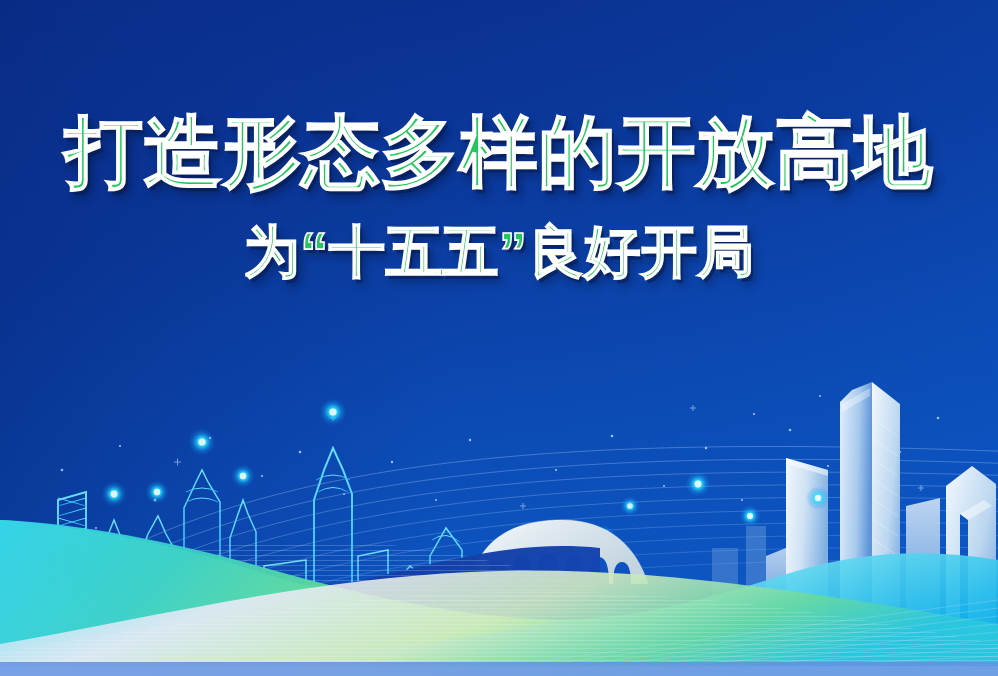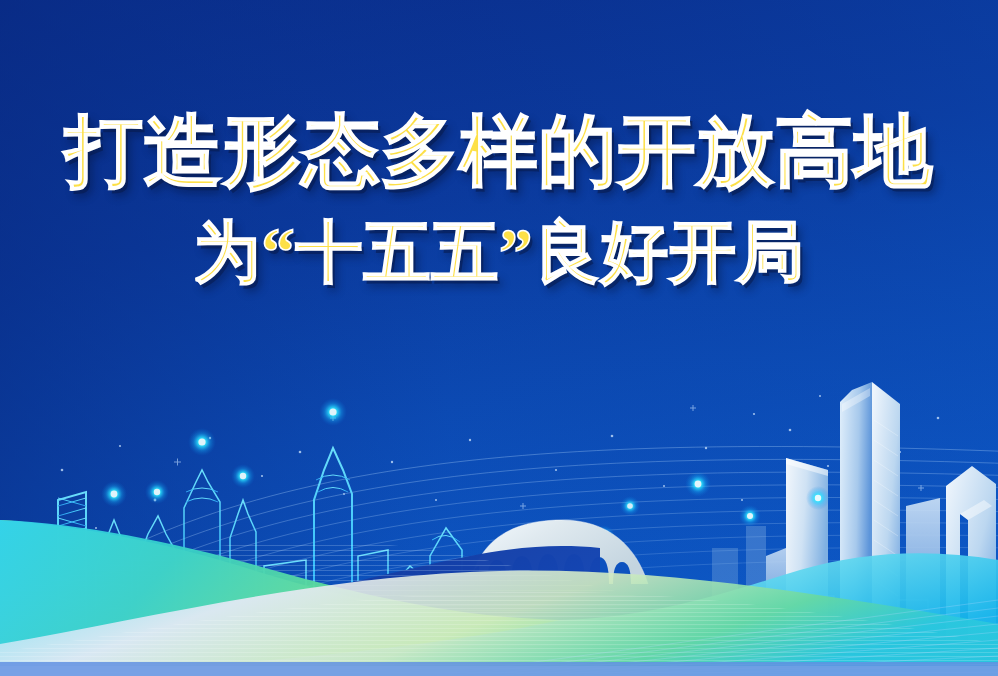--- a/index.html
+++ b/index.html
@@ -26,32 +26,32 @@
   #headline{
     position:absolute;
     left:0; right:0;
     top:104px;
     z-index:40;
     text-align:center;
     pointer-events:none;
   }
   .hline{
     display:block;
-    color:#fde047;
-    font-family:Liberation Serif, serif;
+    color:#22c55e;
+    font-family:Liberation Sans, sans-serif;
     font-weight:700;
     letter-spacing:0.012em;
     white-space:nowrap;
     text-shadow:
        3px 4px 0px rgba(8,26,74,.55),
        5px 7px 9px rgba(5,18,56,.45);
     -webkit-text-stroke: 1.6px #ffffff;
   }
   #line1{ font-size:78px; line-height:96px; }
-  #line2{ font-size:67px; line-height:104px; }
+  #line2{ font-size:56px; line-height:104px; }
   #line3{ font-size:76px; line-height:104px; }
 </style>
 </head>
 <body>
 
 <div id="stage">
 
   <svg id="bgsvg" viewBox="0 0 998 676" preserveAspectRatio="none">
     <defs>
 

